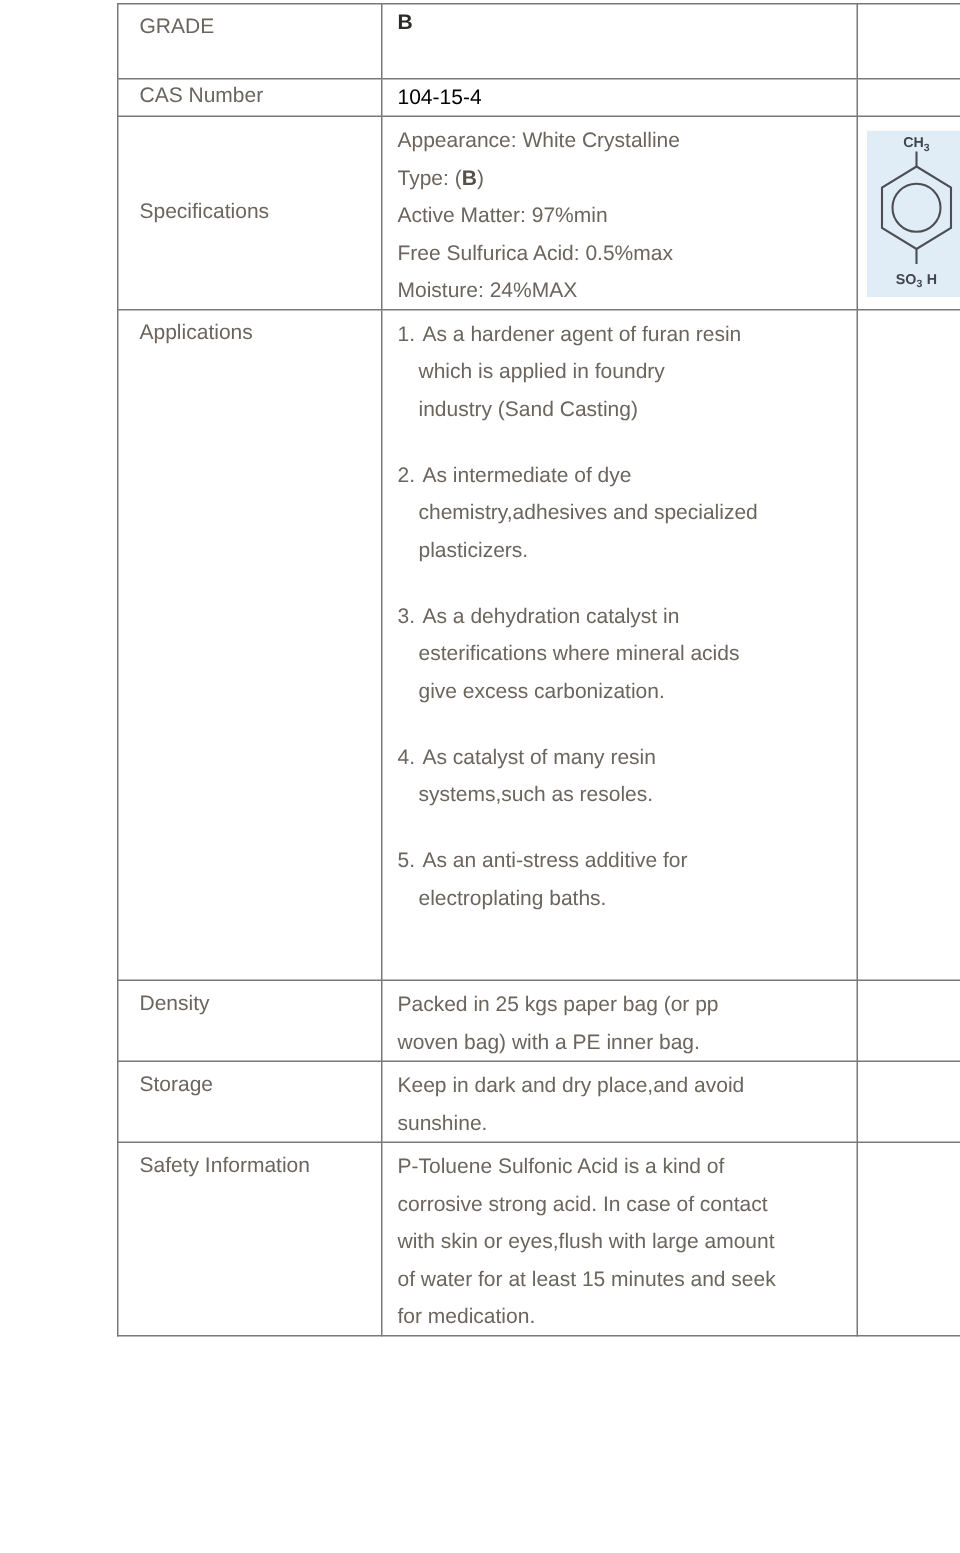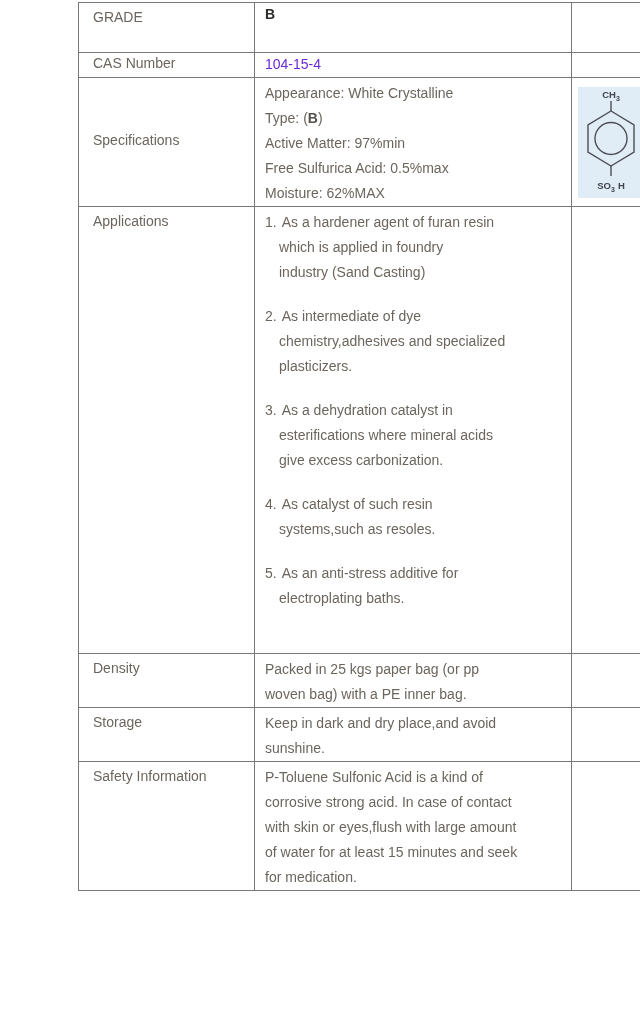--- a/index.html
+++ b/index.html
@@ -39,21 +39,21 @@
   tr.r6 { height: 447px; }
   tr.r7 { height: 52px; }
   tr.r8 { height: 51px; }
   tr.r9 { height: 125px; padding-left: 32px; }
   .grade-val {
     padding-top: 17px;
     font-weight: bold;
     font-size: 15px;
     color: #2d2b28;
   }
-  .cas-val { color: #6d28d9; padding-top: 2px; }
+  .cas-val { color: #000000; padding-top: 2px; }
   .formula-val { color: #7c766f; padding-top: 2px; }
   sub.f {
     font-size: 10px;
     vertical-align: baseline;
     position: relative;
     bottom: -3px;
   }
   b.inline-bold { color: #55504a; }
   .app-item { margin-bottom: 19px; }
   .app-item:last-child { margin-bottom: 0; }
@@ -86,21 +86,21 @@
     </tr>
 
 
     <tr class="r4">
       <td class="lbl" style="padding-top:54px">Specifications</td>
       <td class="val">
         <div class="ln">Appearance: White Crystalline</div>
         <div class="ln"><span>Type: (</span><b class="inline-bold">B</b><span>)</span></div>
         <div class="ln">Active Matter: 97%min</div>
         <div class="ln">Free Sulfurica Acid: 0.5%max</div>
-        <div class="ln">Moisture: 62%MAX</div>
+        <div class="ln">Moisture: 24%MAX</div>
       </td>
       <td class="img-cell">
         <svg class="structure" width="89" height="111" viewBox="0 0 89 111" xmlns="http://www.w3.org/2000/svg">
           <rect x="0" y="0" width="89" height="111" fill="#e1edf6"></rect>
           <g stroke="#4d4d55" stroke-width="1.4" fill="none">
             <line x1="33" y1="24" x2="33" y2="14"></line>
             <polygon points="33,24 56,38 56,65 33,79 10,65 10,38"></polygon>
             <circle cx="33" cy="51.5" r="16"></circle>
             <line x1="33" y1="79" x2="33" y2="89"></line>
           </g>
@@ -126,21 +126,21 @@
           <div class="ln"><span class="num">2.</span><span>As intermediate of dye</span></div>
           <div class="ln cont">chemistry,adhesives and specialized</div>
           <div class="ln cont">plasticizers.</div>
         </div>
         <div class="app-item">
           <div class="ln"><span class="num">3.</span><span>As a dehydration catalyst in</span></div>
           <div class="ln cont">esterifications where mineral acids</div>
           <div class="ln cont">give excess carbonization.</div>
         </div>
         <div class="app-item">
-          <div class="ln"><span class="num">4.</span><span>As catalyst of such resin</span></div>
+          <div class="ln"><span class="num">4.</span><span>As catalyst of many resin</span></div>
           <div class="ln cont">systems,such as resoles.</div>
         </div>
         <div class="app-item">
           <div class="ln"><span class="num">5.</span><span>As an anti-stress additive for</span></div>
           <div class="ln cont">electroplating baths.</div>
         </div>
       </td>
       <td></td>
     </tr>
 

